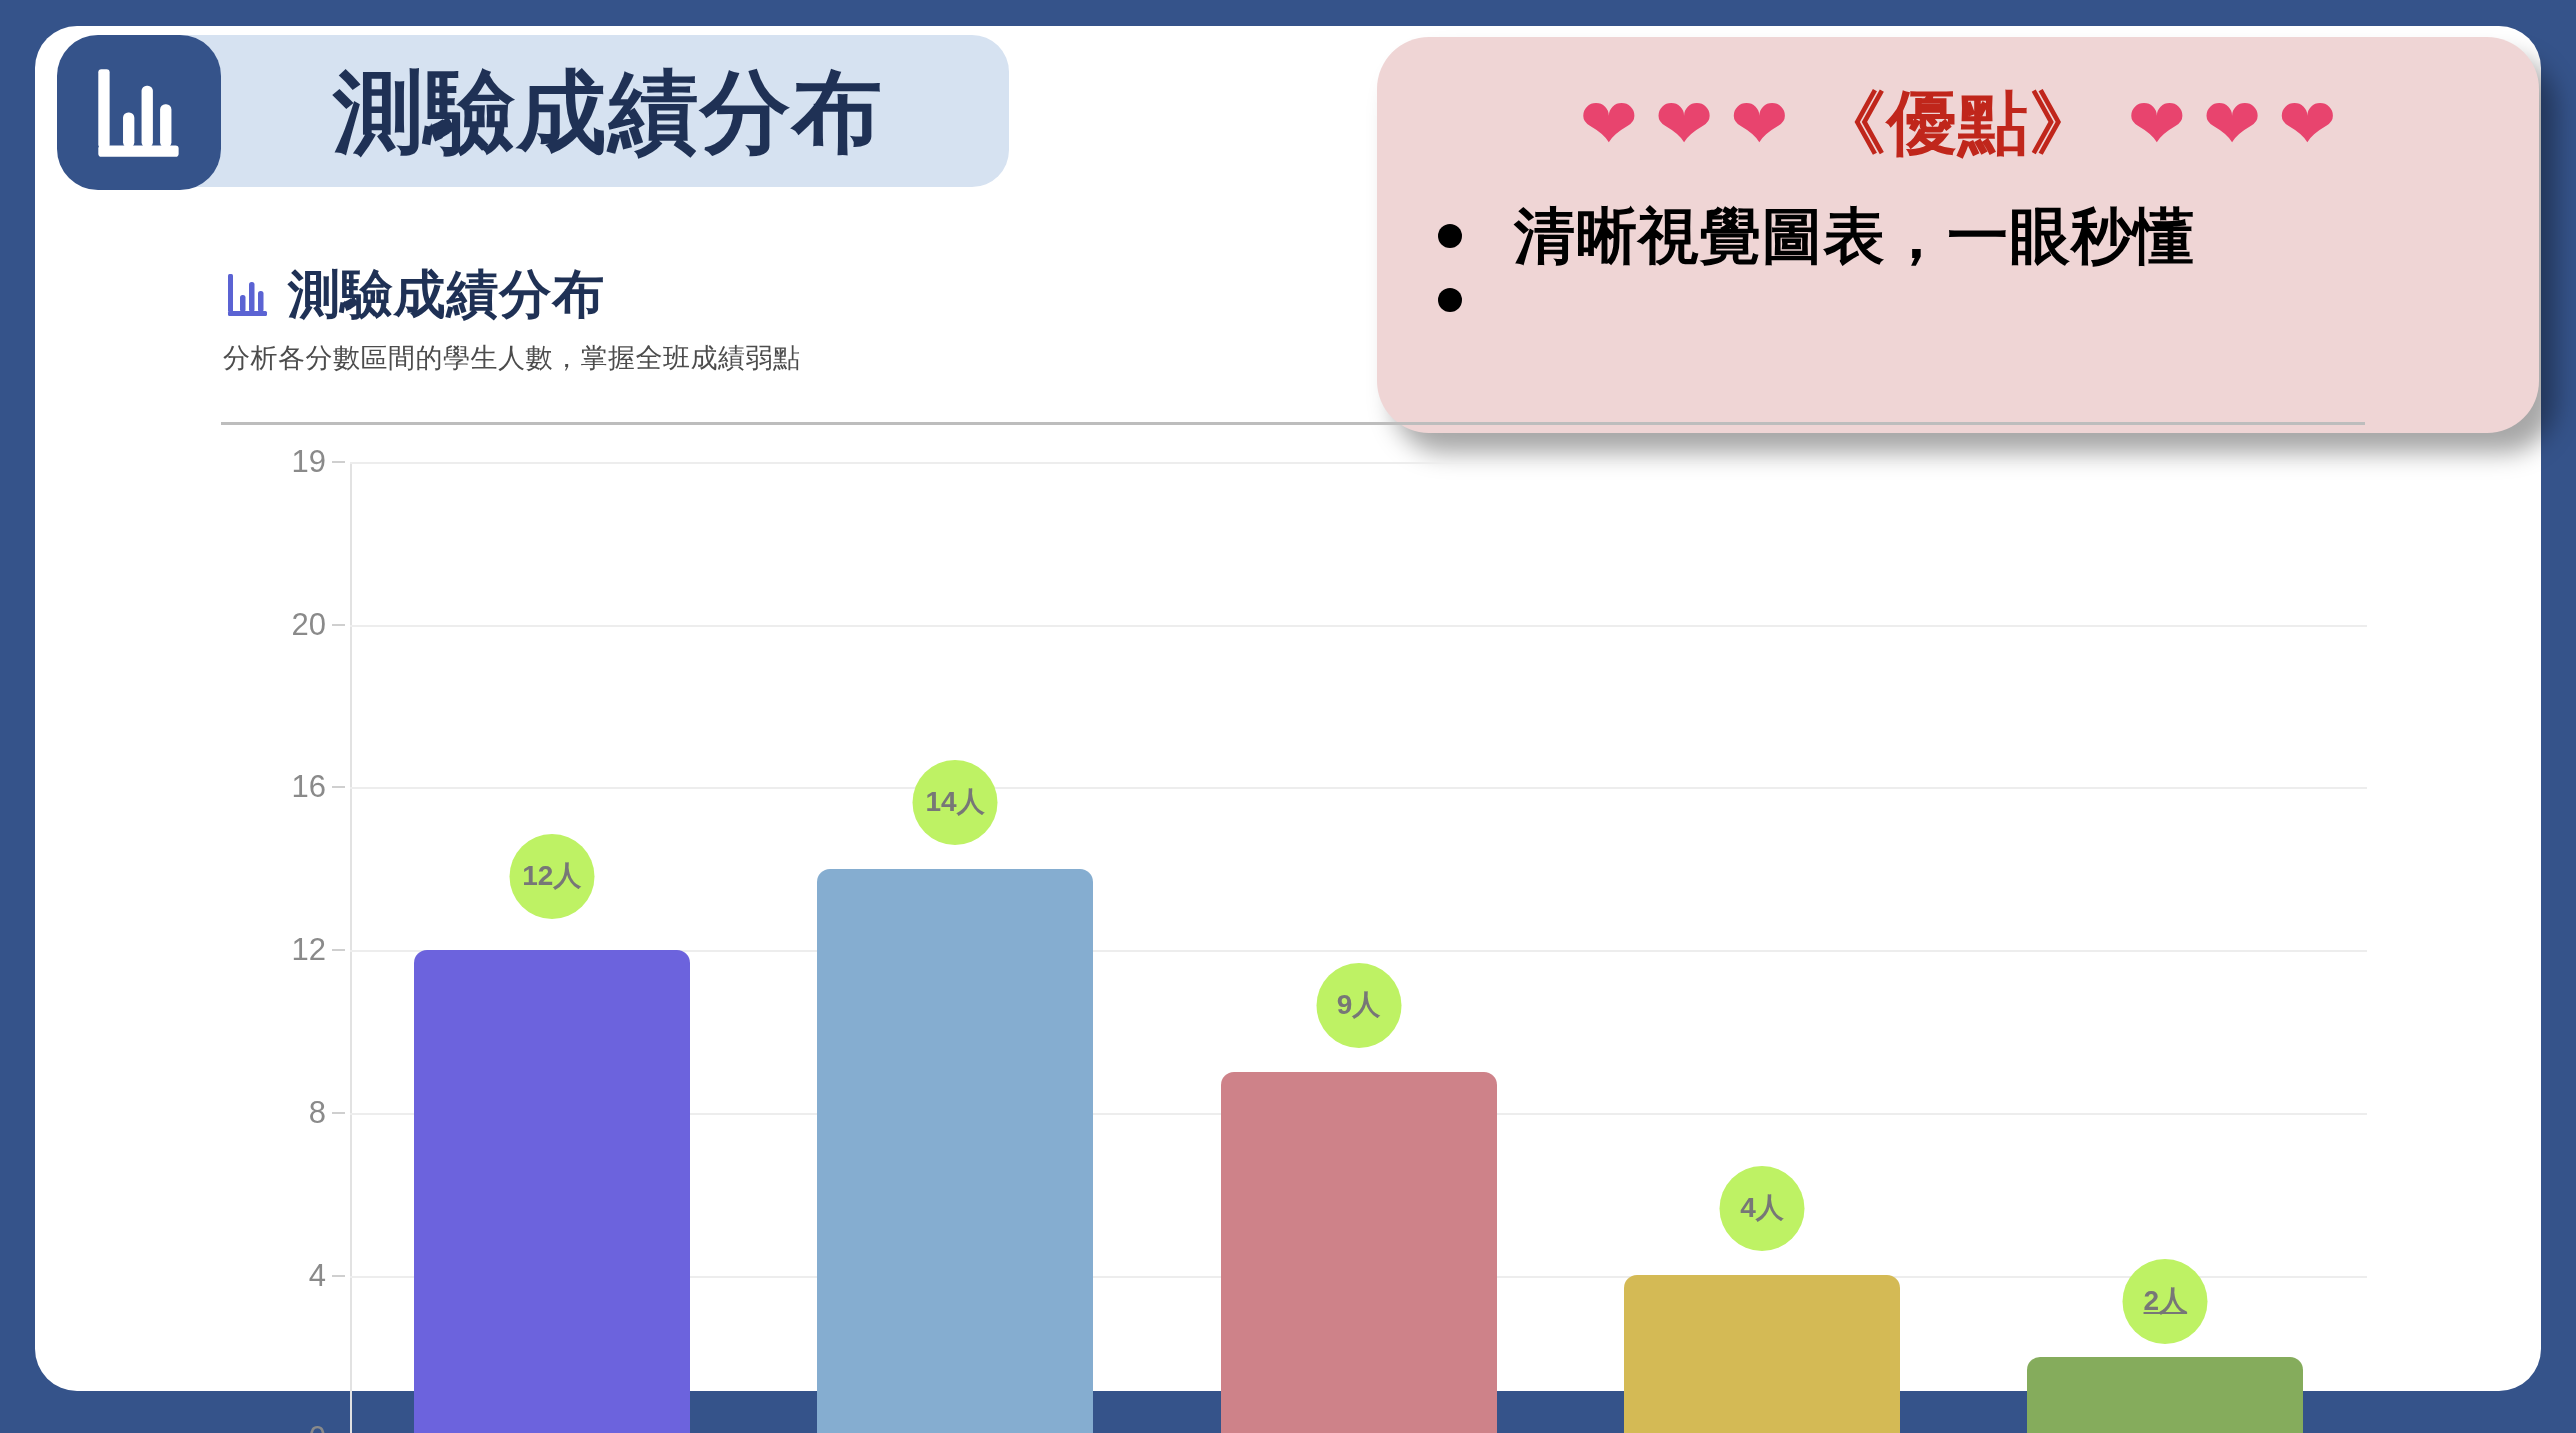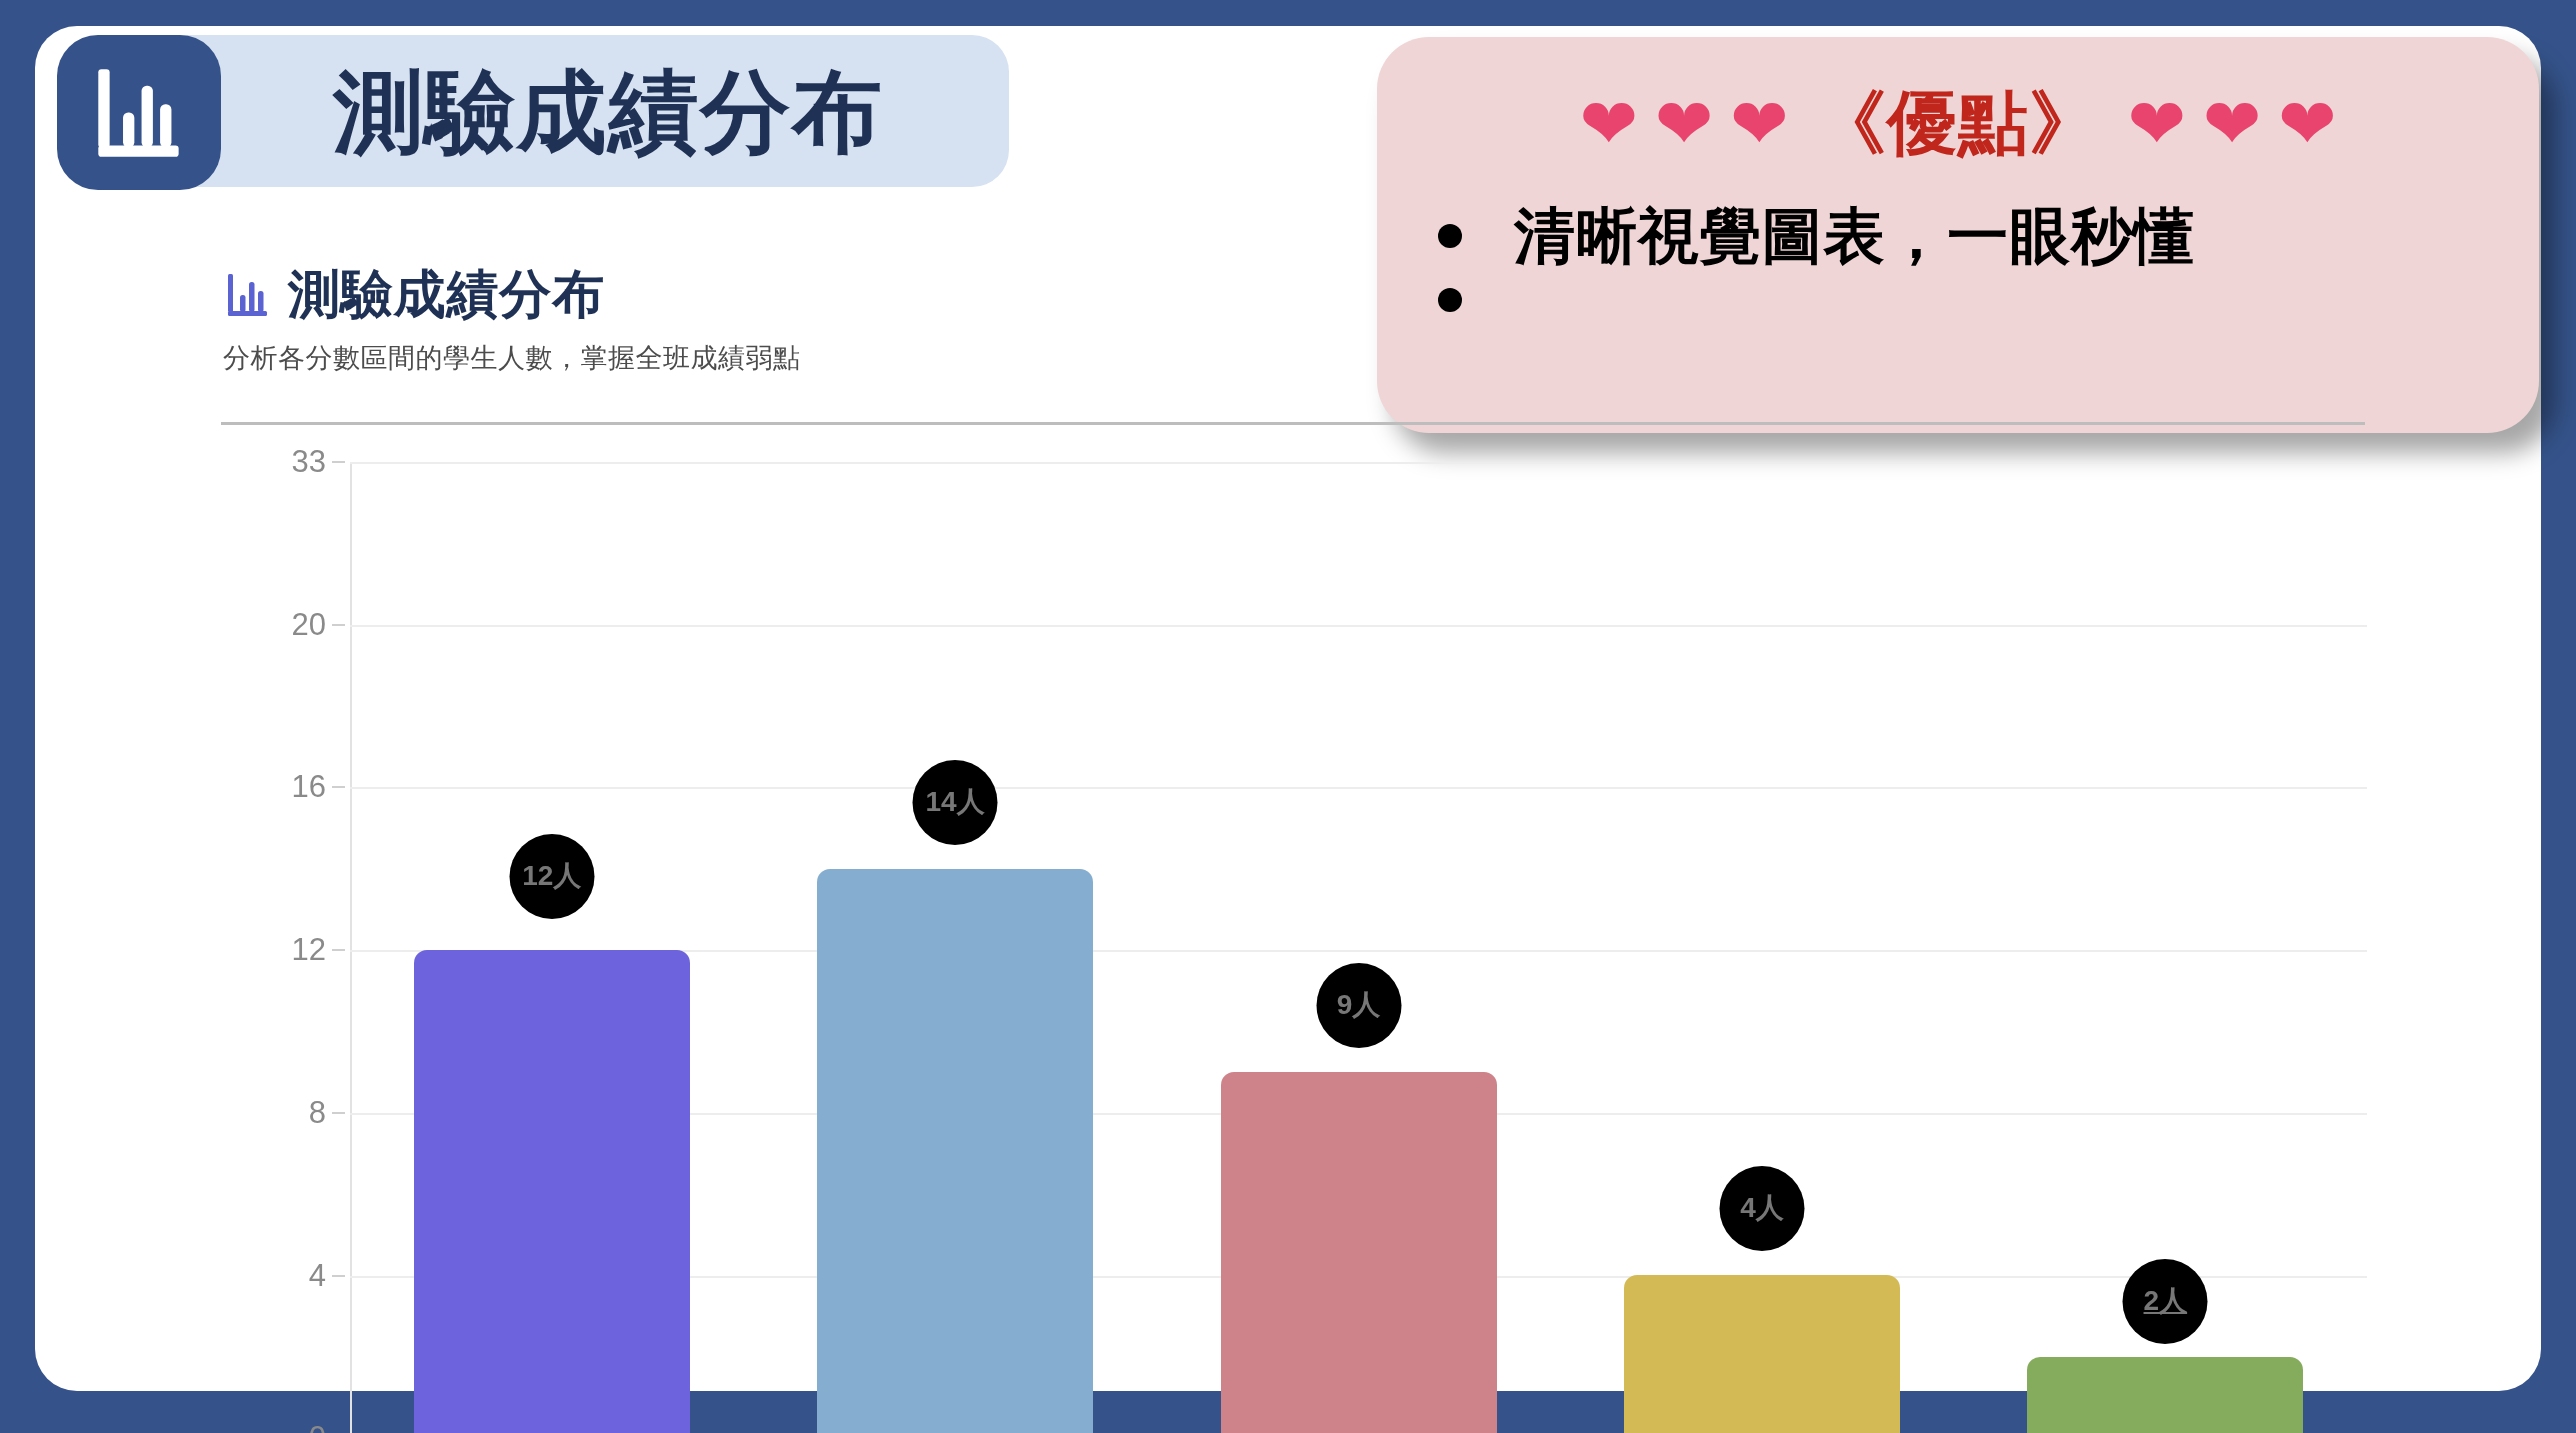--- a/index.html
+++ b/index.html
@@ -203,21 +203,21 @@
     bottom: 0;
     width: 276px;
     border-radius: 13px 13px 0 0;
   }
   .bar-bubble {
     position: absolute;
     left: 50%;
     transform: translateX(-50%);
     width: 85px; height: 85px;
     border-radius: 50%;
-    background: #000000;
+    background: #bef264;
     display: flex; align-items: center; justify-content: center;
     font-size: 28px;
     font-weight: 700;
     color: #777777;
   }
 </style>
 </head>
 <body>
 
 <div id="slide-frame"></div>
@@ -306,21 +306,21 @@
             <div class="y-tick-label">16</div>
           </div>
           <div class="grid-row" style="top: 163px;">
             <div class="grid-line"></div>
             <div class="y-tick-dash"></div>
             <div class="y-tick-label">20</div>
           </div>
           <div class="grid-row" style="top: 0px;">
             <div class="grid-line"></div>
             <div class="y-tick-dash"></div>
-            <div class="y-tick-label">33</div>
+            <div class="y-tick-label">19</div>
           </div>
         </div>
       <div id="bars-layer" style="height: 976px;">
           <div class="bar-slot">
             <div class="bar-rect" style="height: 488px; background: rgb(108, 99, 221);"></div>
             <div class="bar-bubble" style="bottom: 519px;">12人</div>
           </div>
           <div class="bar-slot">
             <div class="bar-rect" style="height: 569px; background: rgb(133, 173, 208);"></div>
             <div class="bar-bubble" style="bottom: 593px;">14人</div>

